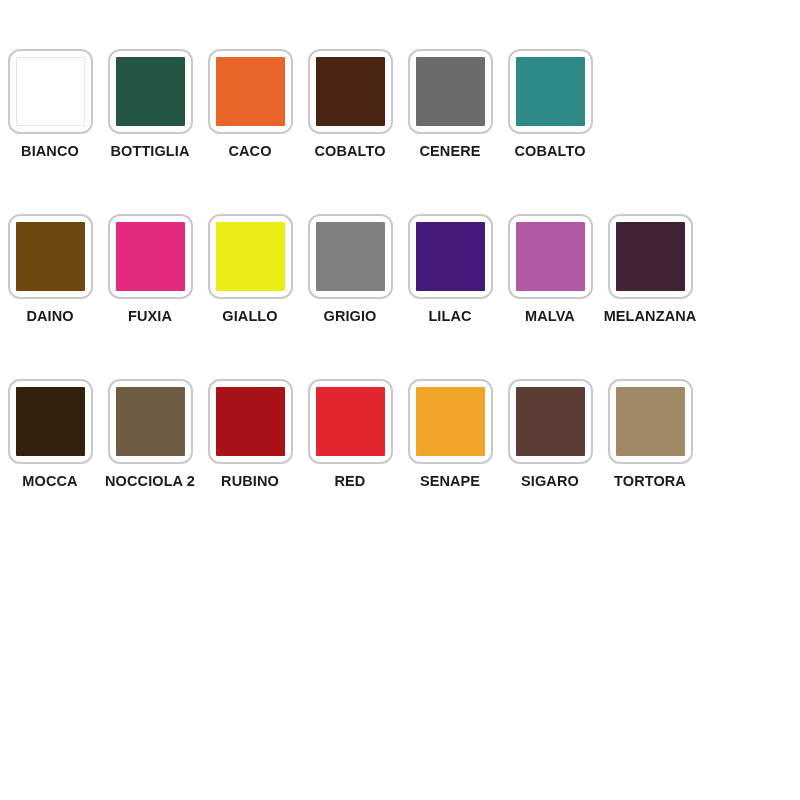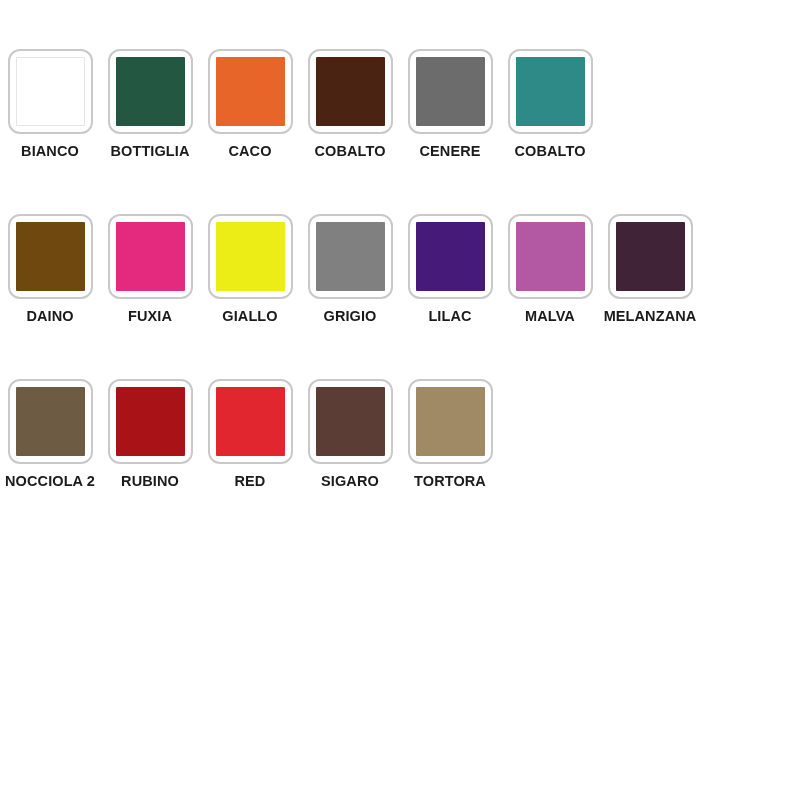--- a/index.html
+++ b/index.html
@@ -159,35 +159,47 @@
       <div class="swatch-cell">
         <div class="swatch-card">
           <div class="swatch-fill" style="background-color: rgb(65, 35, 56);"></div>
         </div>
         <div class="swatch-label">MELANZANA</div>
       </div>
     </div>
     <div class="swatch-row">
       <div class="swatch-cell">
         <div class="swatch-card">
+          <div class="swatch-fill" style="background-color: rgb(52, 32, 15);"></div>
+        </div>
+        <div class="swatch-label">MOCCA</div>
+      </div>
+      <div class="swatch-cell">
+        <div class="swatch-card">
           <div class="swatch-fill" style="background-color: rgb(110, 91, 68);"></div>
         </div>
         <div class="swatch-label">NOCCIOLA 2</div>
       </div>
       <div class="swatch-cell">
         <div class="swatch-card">
           <div class="swatch-fill" style="background-color: rgb(169, 19, 23);"></div>
         </div>
         <div class="swatch-label">RUBINO</div>
       </div>
       <div class="swatch-cell">
         <div class="swatch-card">
           <div class="swatch-fill" style="background-color: rgb(226, 38, 48);"></div>
         </div>
         <div class="swatch-label">RED</div>
+      </div>
+      <div class="swatch-cell">
+        <div class="swatch-card">
+          <div class="swatch-fill" style="background-color: rgb(240, 164, 40);"></div>
+        </div>
+        <div class="swatch-label">SENAPE</div>
       </div>
       <div class="swatch-cell">
         <div class="swatch-card">
           <div class="swatch-fill" style="background-color: rgb(92, 61, 53);"></div>
         </div>
         <div class="swatch-label">SIGARO</div>
       </div>
       <div class="swatch-cell">
         <div class="swatch-card">
           <div class="swatch-fill" style="background-color: rgb(160, 138, 101);"></div>

